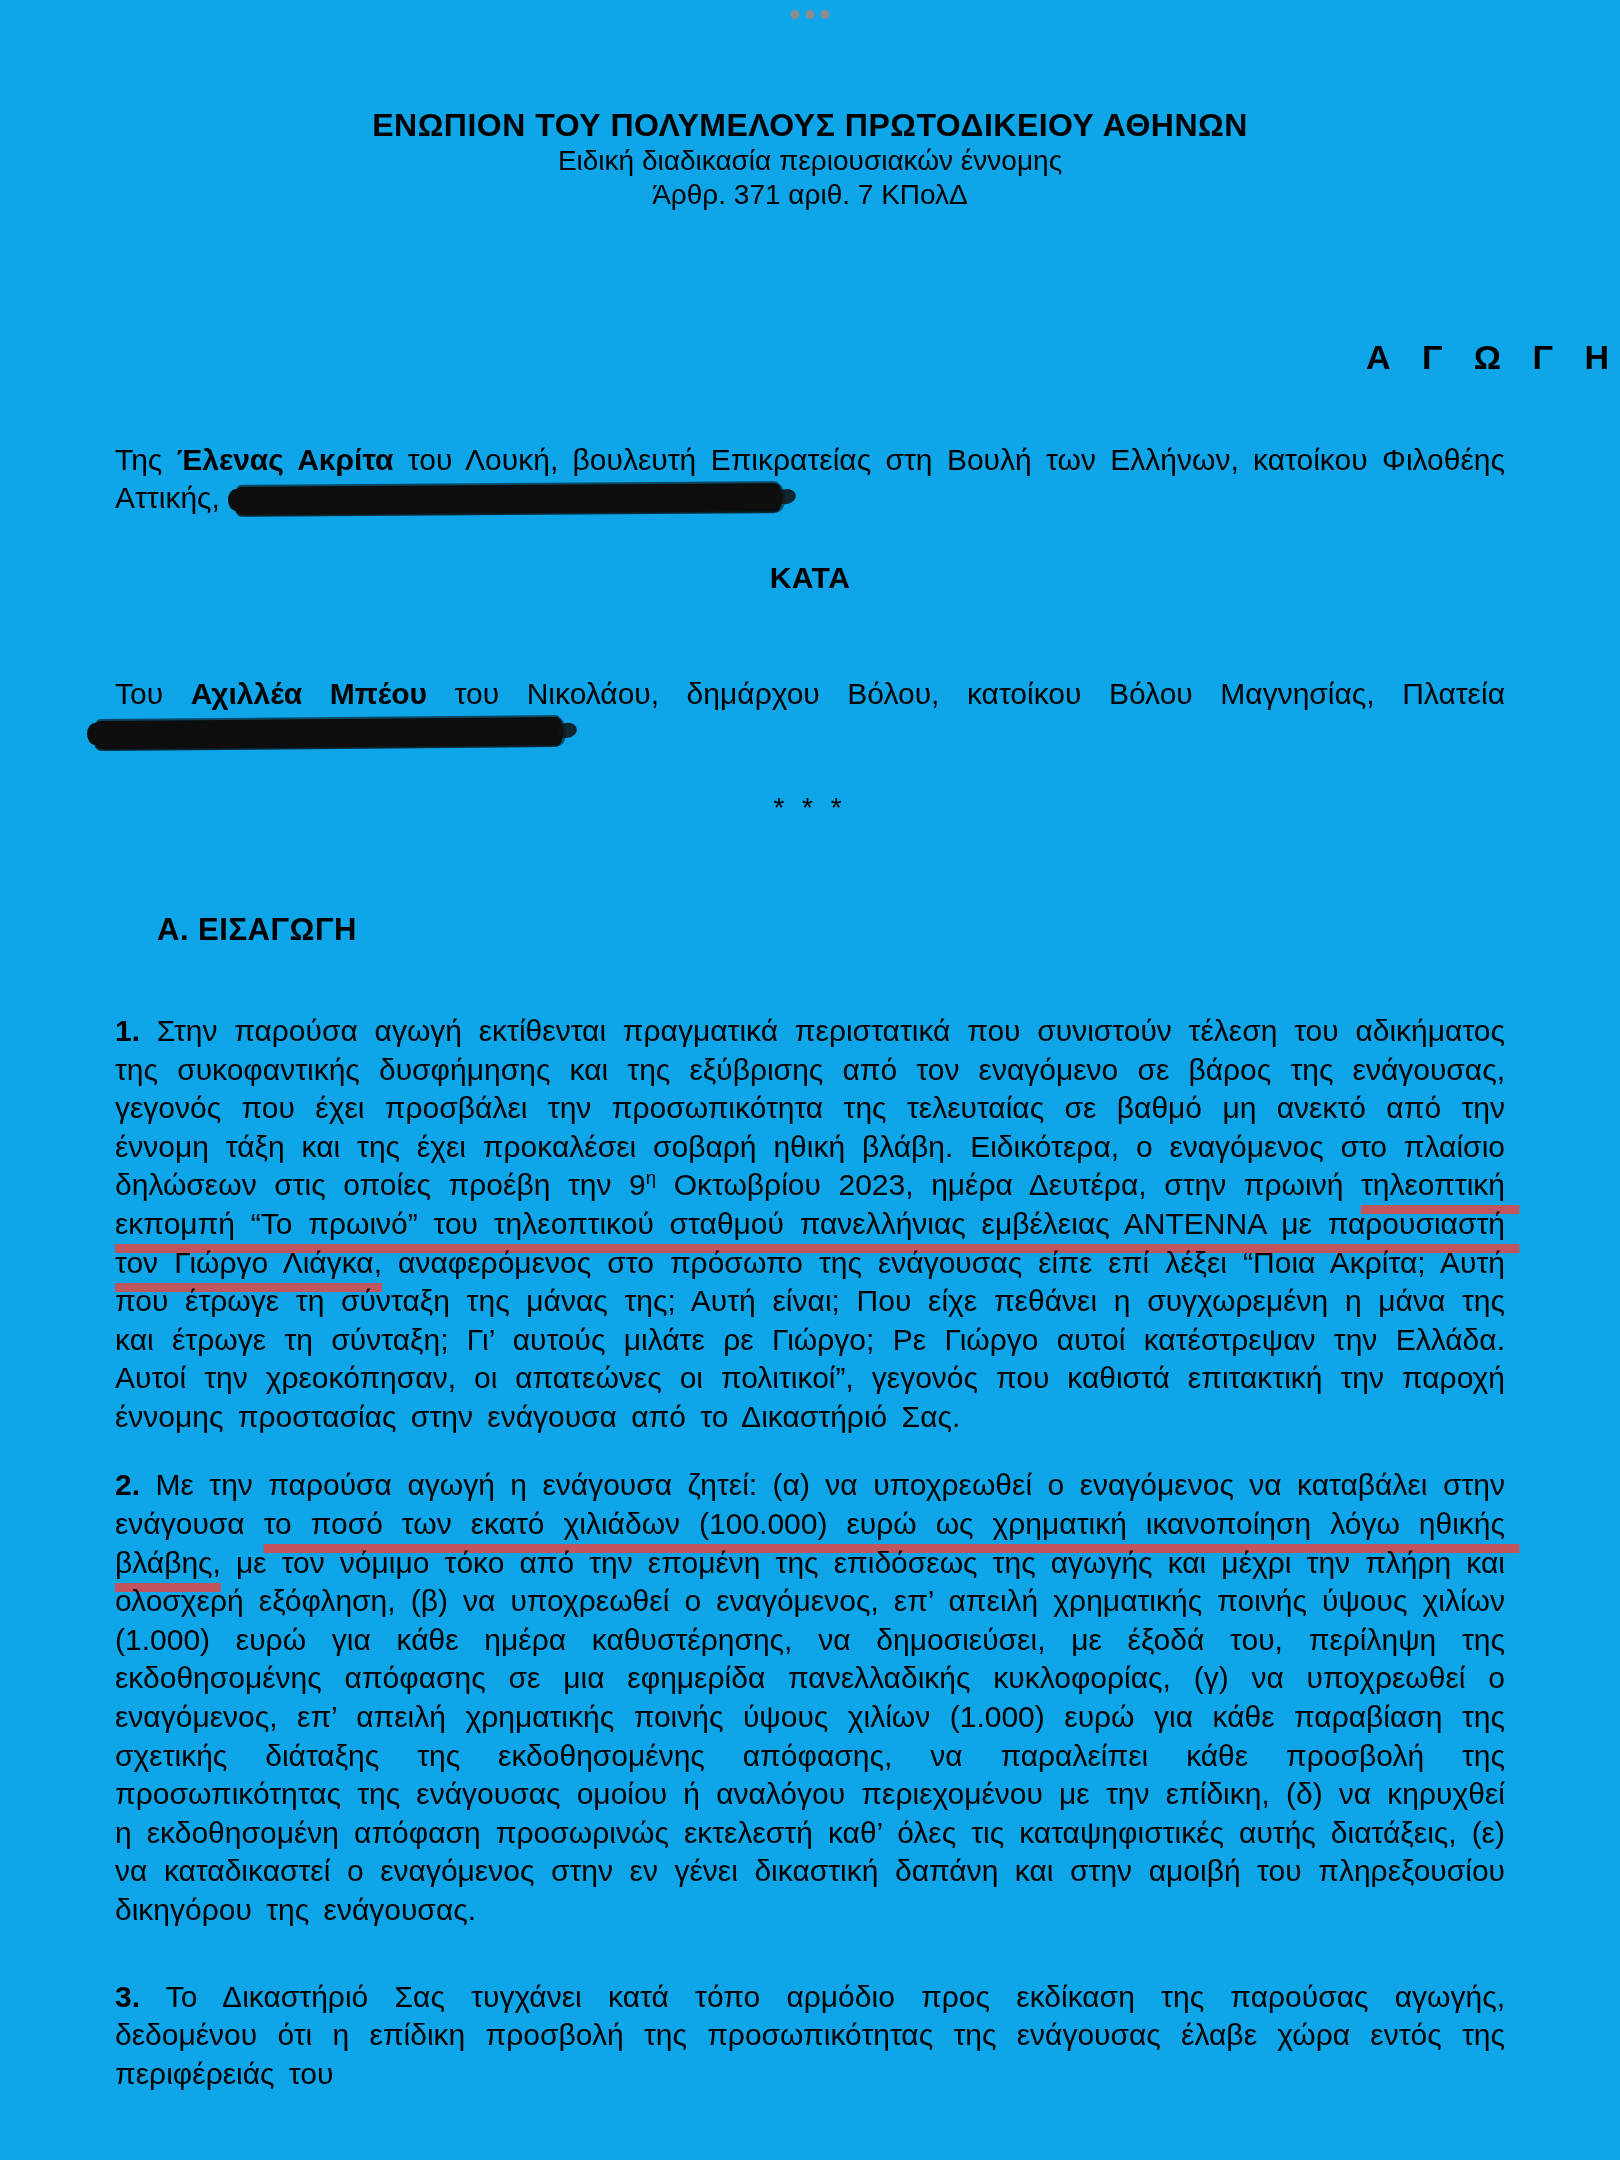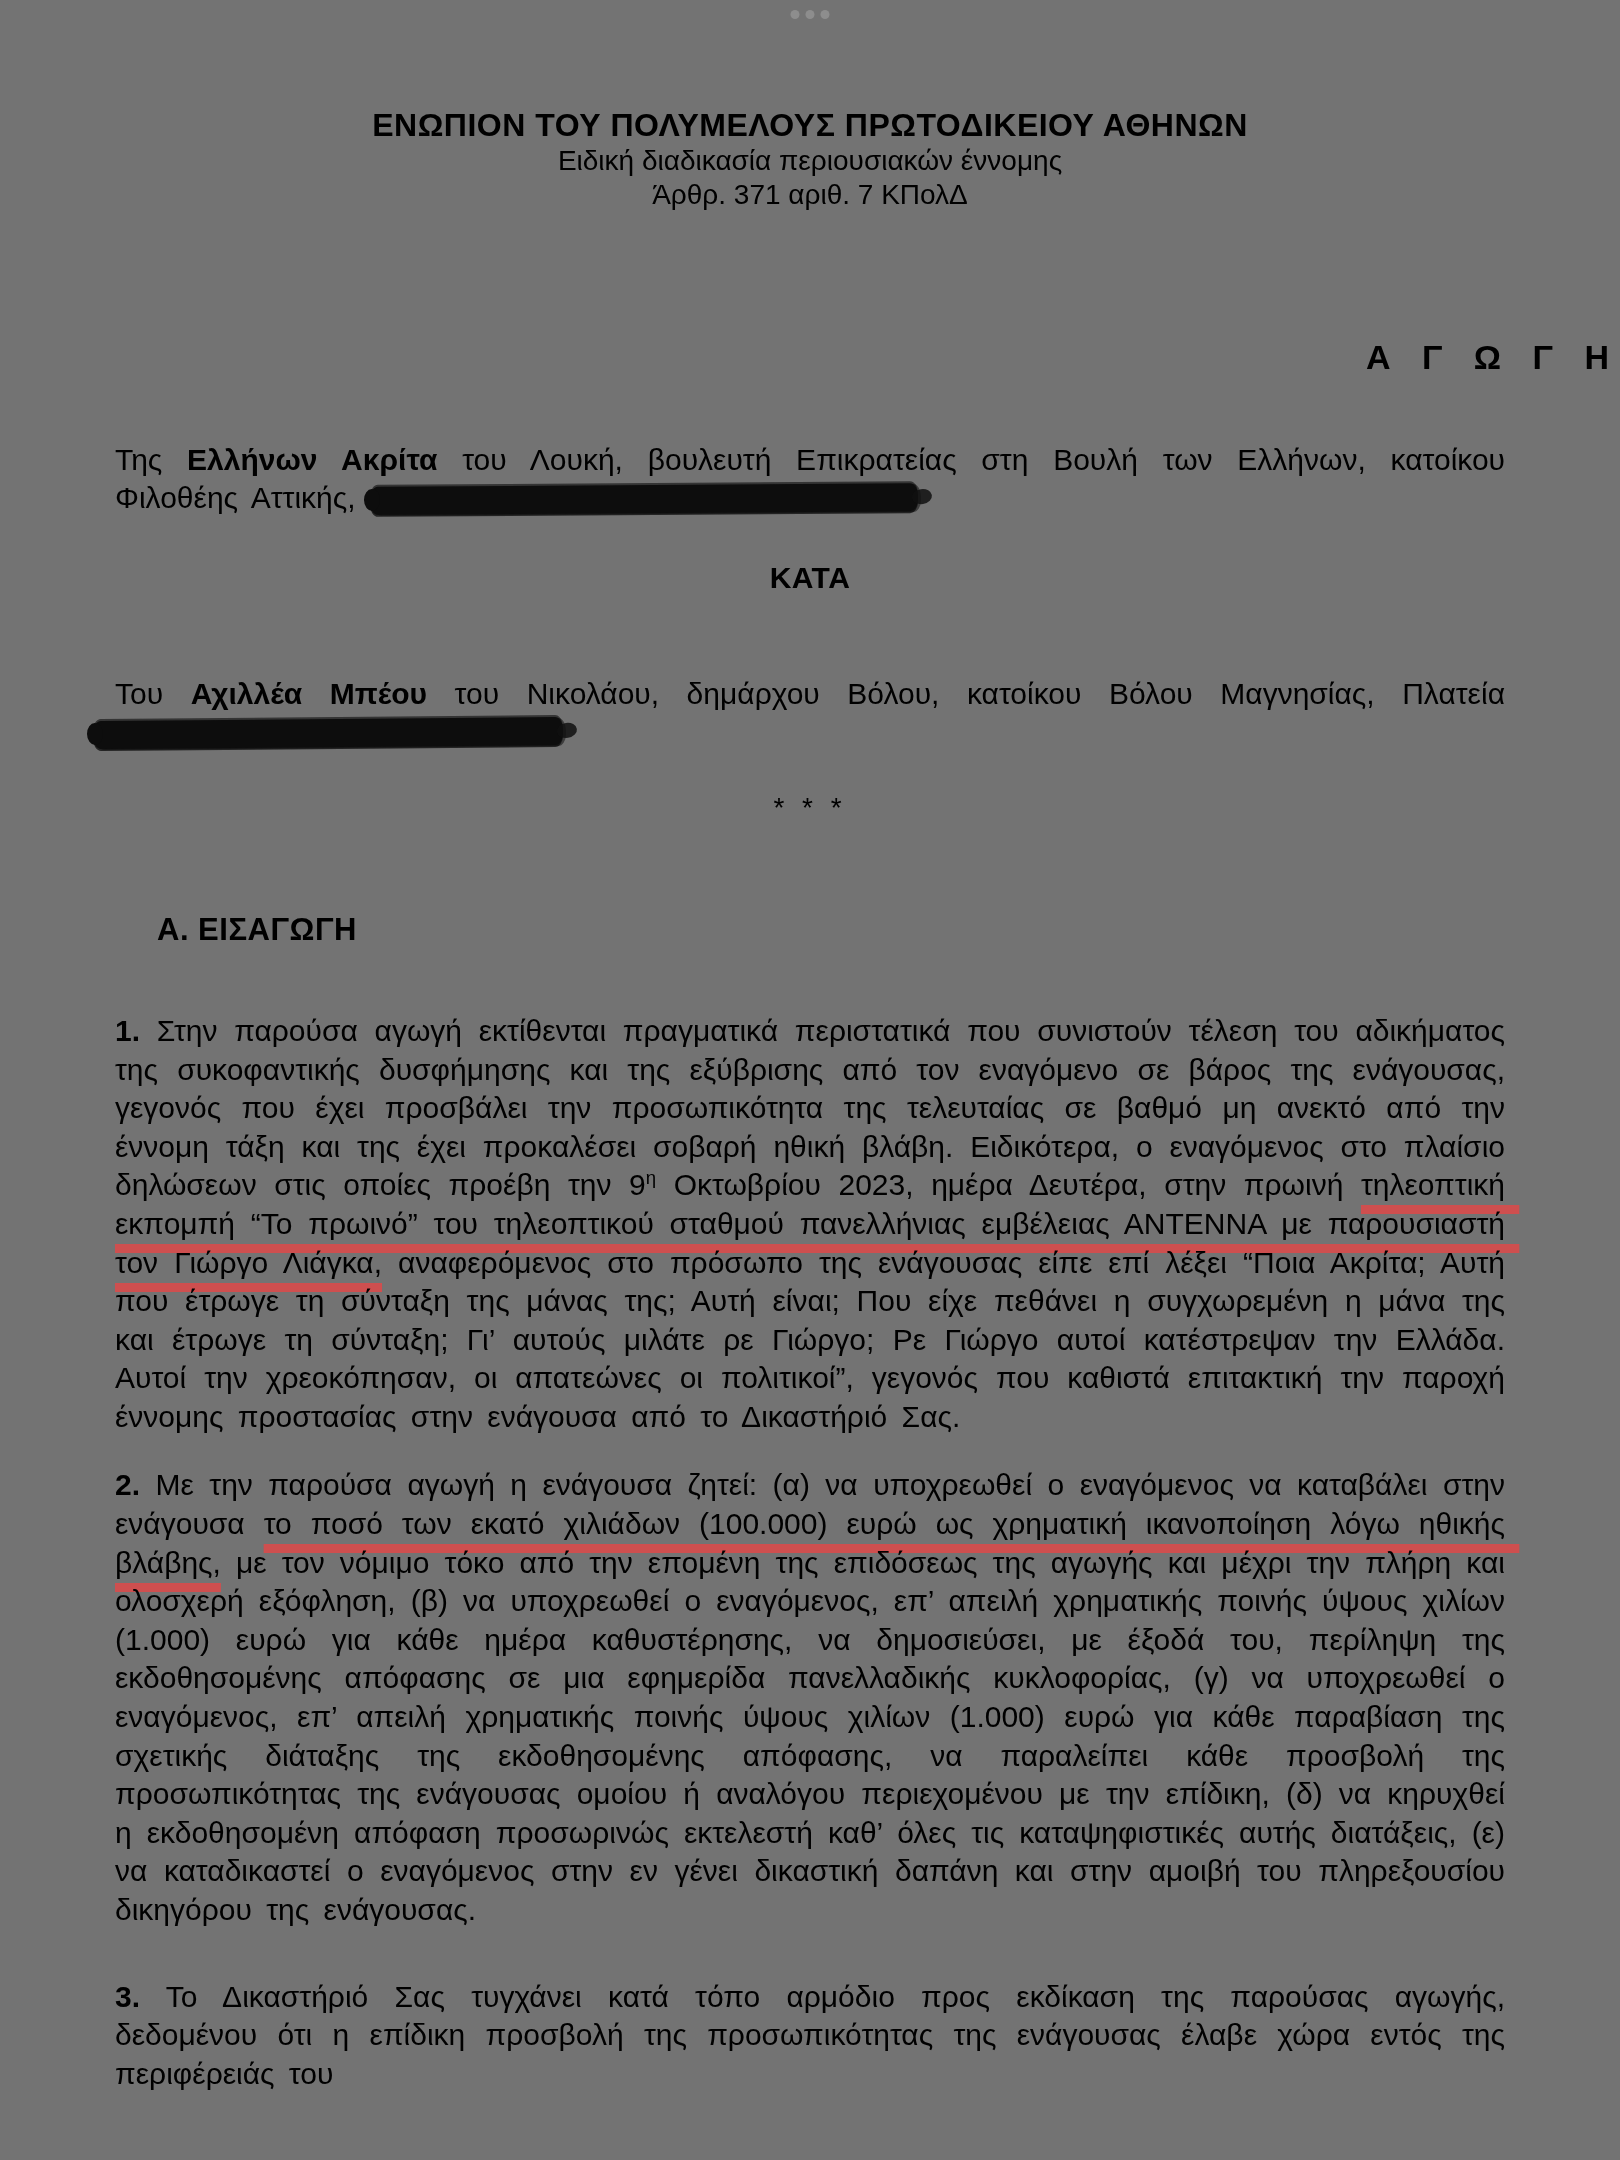--- a/index.html
+++ b/index.html
@@ -1,18 +1,18 @@
 <!DOCTYPE html>
 <html><head>
 <meta charset="utf-8">
 <style>
   html,body{margin:0;padding:0;background:#ffffff;}
   body{width:1620px;height:2160px;overflow:hidden;}
   .page{
-    position:relative;width:1620px;height:2160px;background:#737373;
+    position:relative;width:1620px;height:2160px;background:#0ea5e9;
     font-family:"Liberation Sans", sans-serif;color:#000;
   }
   
   .dots{position:absolute;top:10px;left:50%;transform:translateX(-50%);display:flex;gap:6px;cursor:pointer;}
   .dot{width:9px;height:9px;border-radius:50%;background:#8d8d8d;}
   
   .header{padding-top:106px;text-align:center;line-height:1.2;}
   .court{font-size:32px;font-weight:bold;letter-spacing:.5px;}
   .procedure,.article{font-size:28px;}
   .doc-title{text-align:right;margin-top:126px;font-size:34px;font-weight:bold;letter-spacing:11px;}
@@ -64,21 +64,21 @@
   <div class="header">
     <div class="court">ΕΝΩΠΙΟΝ ΤΟΥ ΠΟΛΥΜΕΛΟΥΣ ΠΡΩΤΟΔΙΚΕΙΟΥ ΑΘΗΝΩΝ</div>
     <div class="procedure">Ειδική διαδικασία περιουσιακών έννομης</div>
     <div class="article">Άρθρ. 371 αριθ. 7 ΚΠολΔ</div>
   </div>
 
   <div class="doc-title">Α Γ Ω Γ Η</div>
 
   <div class="content">
 
-    <p class="party plaintiff"><span class="seg">Της </span><span class="seg b">Ελλήνων Ακρίτα</span><span class="seg"> του Λουκή, βουλευτή Επικρατείας στη Βουλή των Ελλήνων, κατοίκου Φιλοθέης Αττικής, </span><span class="redact r1"></span></p>
+    <p class="party plaintiff"><span class="seg">Της </span><span class="seg b">Έλενας Ακρίτα</span><span class="seg"> του Λουκή, βουλευτή Επικρατείας στη Βουλή των Ελλήνων, κατοίκου Φιλοθέης Αττικής, </span><span class="redact r1"></span></p>
 
     <div class="kata">ΚΑΤΑ</div>
 
     <p class="party defendant"><span class="seg">Του </span><span class="seg b">Αχιλλέα Μπέου</span><span class="seg"> του Νικολάου, δημάρχου Βόλου, κατοίκου Βόλου Μαγνησίας, Πλατεία </span><span class="redact r2"></span></p>
 
     <div class="stars">* * *</div>
 
     <div class="section-heading">Α. ΕΙΣΑΓΩΓΗ</div>
 
     <p class="para p1"><span class="seg b">1.</span><span class="seg"> Στην παρούσα αγωγή εκτίθενται πραγματικά περιστατικά που συνιστούν τέλεση του αδικήματος της συκοφαντικής δυσφήμησης και της εξύβρισης από τον εναγόμενο σε βάρος της ενάγουσας, γεγονός που έχει προσβάλει την προσωπικότητα της τελευταίας σε βαθμό μη ανεκτό από την έννομη τάξη και της έχει προκαλέσει σοβαρή ηθική βλάβη. Ειδικότερα, ο εναγόμενος στο πλαίσιο δηλώσεων στις οποίες προέβη την 9</span><sup class="seg">η</sup><span class="seg"> Οκτωβρίου 2023, ημέρα Δευτέρα, στην πρωινή </span><span class="seg u">τηλεοπτική εκπομπή “Το πρωινό” του τηλεοπτικού σταθμού πανελλήνιας εμβέλειας ΑΝΤΕΝΝΑ με παρουσιαστή τον Γιώργο Λιάγκα,</span><span class="seg"> αναφερόμενος στο πρόσωπο της ενάγουσας είπε επί λέξει “</span><span class="seg i">Ποια Ακρίτα; Αυτή που έτρωγε τη σύνταξη της μάνας της; Αυτή είναι; Που είχε πεθάνει η συγχωρεμένη η μάνα της και έτρωγε τη σύνταξη; Γι’ αυτούς μιλάτε ρε Γιώργο; Ρε Γιώργο αυτοί κατέστρεψαν την Ελλάδα. Αυτοί την χρεοκόπησαν, οι απατεώνες οι πολιτικοί”</span><span class="seg">, γεγονός που καθιστά επιτακτική την παροχή έννομης προστασίας στην ενάγουσα από το Δικαστήριό Σας.</span></p>

